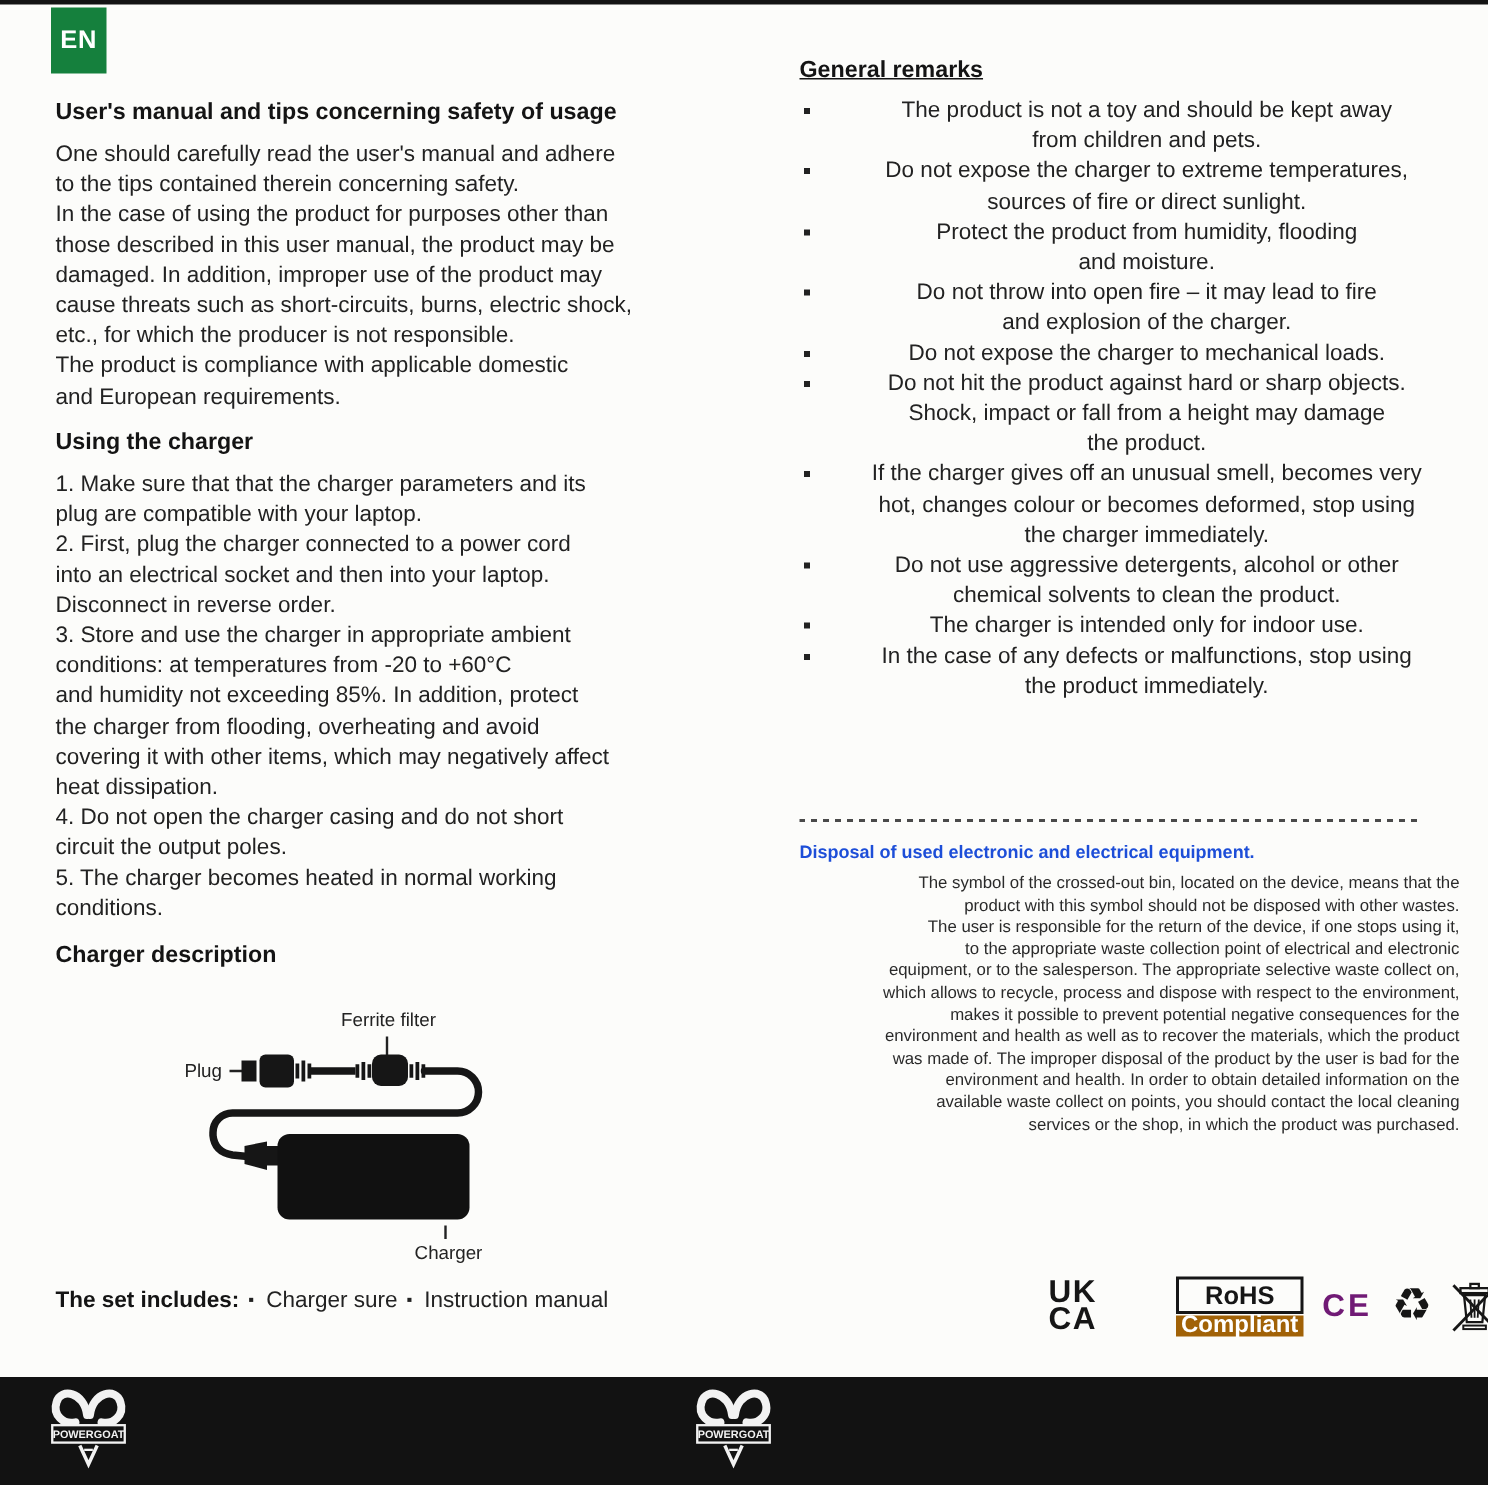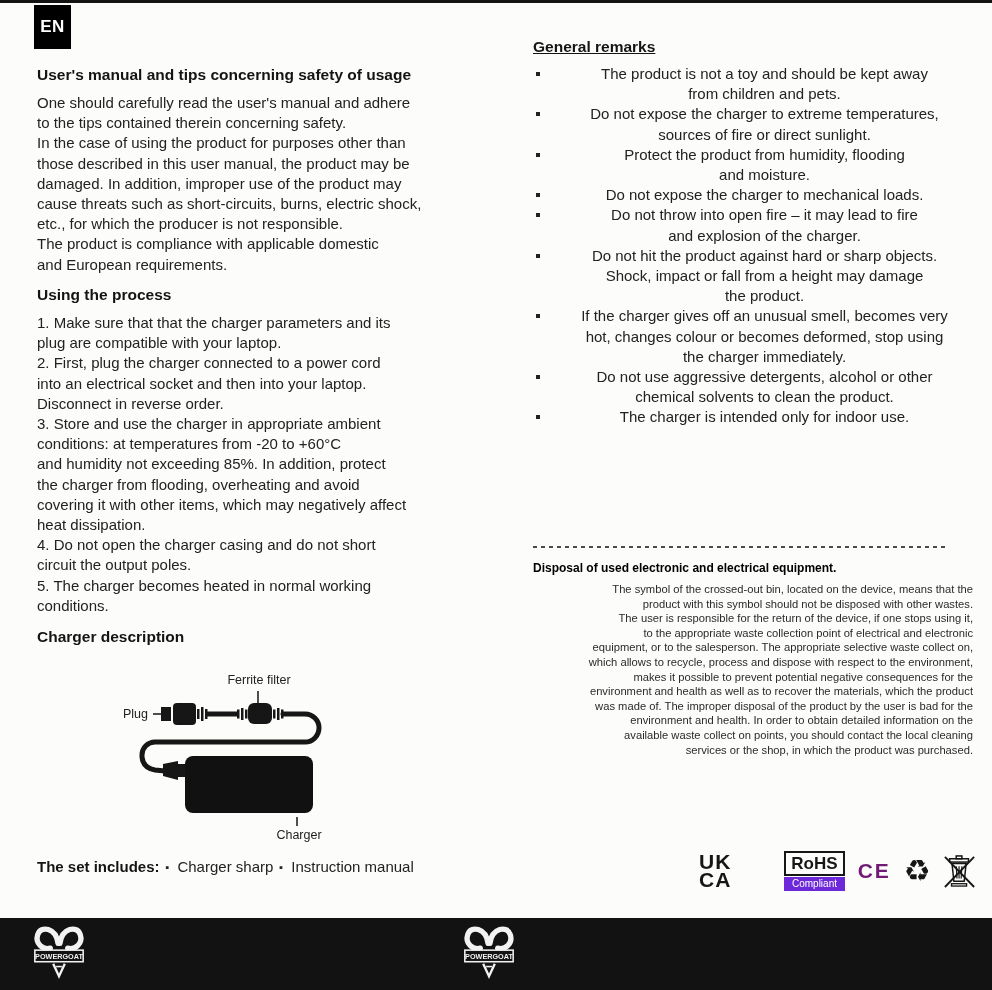--- a/index.html
+++ b/index.html
@@ -5,21 +5,21 @@
   * { margin:0; padding:0; box-sizing:border-box; }
   html,body { background:#ffffff; }
   body { font-family:"Liberation Sans", sans-serif; color:#1f1f1f; }
   .page {
     position:relative; width:992px; height:990px; margin:0 auto;
     background:#fcfcfa; overflow:hidden;
   }
   .top-strip { position:absolute; top:0; left:0; width:100%; height:3px; background:#141414; }
   .lang-badge {
     position:absolute; top:5px; left:34px; width:37px; height:44px;
-    background:#000000; color:#fff; font-weight:bold; font-size:17px;
+    background:#15803d; color:#fff; font-weight:bold; font-size:17px;
     display:flex; align-items:center; justify-content:center; letter-spacing:.5px;
   }
   .h-main { position:absolute; font-weight:bold; font-size:15.5px; color:#141414; }
   .body-text {
     position:absolute; font-size:15px; line-height:20.2px; white-space:pre-line; color:#222;
   }
   
   .safety-heading { top:66px; left:37px; width:470px; }
   .safety-body    { top:93px; left:37px; width:475px; }
   .using-heading  { top:286px; left:37px; }
@@ -37,31 +37,31 @@
     position:relative; padding-left:18px; white-space:pre-line;
     font-size:15px; line-height:20.2px; color:#222;text-align:center;
   }
   .bullet-list li::before {
     content:""; position:absolute; left:3px; top:8px; width:4px; height:4px; background:#222;
   }
   .divider {
     position:absolute; top:546px; left:533px; width:414px; height:2px;
     background:repeating-linear-gradient(90deg,#4a4a4a 0 4px,transparent 4px 8px);
   }
-  .disposal-heading { position:absolute; top:561px; left:533px; font-size:12px; font-weight:bold; color:#000000; }
+  .disposal-heading { position:absolute; top:561px; left:533px; font-size:12px; font-weight:bold; color:#1d4ed8; }
   .disposal-body {
     position:absolute; top:582px; left:533px; width:440px;
     font-size:11.2px; line-height:14.6px; white-space:pre-line; color:#2a2a2a;text-align:right;
   }
   
   .certs { position:absolute; top:845px; left:699px; display:flex; align-items:center; gap:13px; height:52px; }
   .ukca { font-weight:700; font-size:21px; line-height:18px; letter-spacing:1px; color:#161616; text-align:right; }
   .rohs { text-align:center;padding-left:40px; }
   .rohs-box { border:2.5px solid #161616; padding:0 5px; font-weight:bold; font-size:17px; line-height:21px; color:#161616; }
-  .rohs-sub { background:#6d28d9; color:#fff; font-size:10px; line-height:14px; padding:0 3px; margin-top:1px; font-weight:normal; }
+  .rohs-sub { background:#a16207; color:#fff; font-size:16px; line-height:14px; padding:0 3px; margin-top:1px; font-weight:bold; }
   .ce { font-weight:700; font-size:21px; letter-spacing:2px; color:#701a75; }
   .recycle { font-size:30px; color:#161616; line-height:30px; }
   
   .footer-bar { position:absolute; top:918px; left:0; width:100%; height:86px; background:#121212; }
   .goat { position:absolute; top:4px; }
   .goat-left { left:30px; }
   .goat-mid { left:460px; }
 </style>
 </head>
 <body>
@@ -77,21 +77,21 @@
   <div class="body-text safety-body">One should carefully read the user's manual and adhere
 to the tips contained therein concerning safety.
 In the case of using the product for purposes other than
 those described in this user manual, the product may be
 damaged. In addition, improper use of the product may
 cause threats such as short-circuits, burns, electric shock,
 etc., for which the producer is not responsible.
 The product is compliance with applicable domestic
 and European requirements.</div>
 
-  <div class="h-main using-heading">Using the process</div>
+  <div class="h-main using-heading">Using the charger</div>
   <div class="body-text using-body">1. Make sure that that the charger parameters and its
 plug are compatible with your laptop.
 2. First, plug the charger connected to a power cord
 into an electrical socket and then into your laptop.
 Disconnect in reverse order.
 3. Store and use the charger in appropriate ambient
 conditions: at temperatures from -20 to +60°C
 and humidity not exceeding 85%. In addition, protect
 the charger from flooding, overheating and avoid
 covering it with other items, which may negatively affect
@@ -140,55 +140,57 @@
       <rect x="141" y="108" width="9" height="13" fill="#161616"></rect>
     </g>
 
     <rect x="148" y="100" width="128" height="57" rx="8" fill="#111111"></rect>
 
     <line x1="260" y1="161" x2="260" y2="170" stroke="#222" stroke-width="1.6"></line>
     <text x="262" y="183" text-anchor="middle" font-size="12.5" fill="#222">Charger</text>
   </svg>
 
   <div class="set-includes">
-    <b>The set includes:</b><span class="set-item">Charger sharp</span><span class="set-item">Instruction manual</span>
+    <b>The set includes:</b><span class="set-item">Charger sure</span><span class="set-item">Instruction manual</span>
   </div>
 
   <div class="h-main remarks-heading">General remarks</div>
 
   <ul class="bullet-list">
 
       <li>The product is not a toy and should be kept away
 from children and pets.</li>
 
       <li>Do not expose the charger to extreme temperatures,
 sources of fire or direct sunlight.</li>
 
       <li>Protect the product from humidity, flooding
 and moisture.</li>
 
-      <li>Do not expose the charger to mechanical loads.</li>
-
       <li>Do not throw into open fire – it may lead to fire
 and explosion of the charger.</li>
+
+      <li>Do not expose the charger to mechanical loads.</li>
 
       <li>Do not hit the product against hard or sharp objects.
 Shock, impact or fall from a height may damage
 the product.</li>
 
 
       <li>If the charger gives off an unusual smell, becomes very
 hot, changes colour or becomes deformed, stop using
 the charger immediately.</li>
 
       <li>Do not use aggressive detergents, alcohol or other
 chemical solvents to clean the product.</li>
 
       <li>The charger is intended only for indoor use.</li>
 
+      <li>In the case of any defects or malfunctions, stop using
+the product immediately.</li>
     </ul>
 
   <div class="divider"></div>
 
   <div class="disposal-heading">Disposal of used electronic and electrical equipment.</div>
   <div class="disposal-body">The symbol of the crossed-out bin, located on the device, means that the
 product with this symbol should not be disposed with other wastes.
 The user is responsible for the return of the device, if one stops using it,
 to the appropriate waste collection point of electrical and electronic
 equipment, or to the salesperson. The appropriate selective waste collect on,

